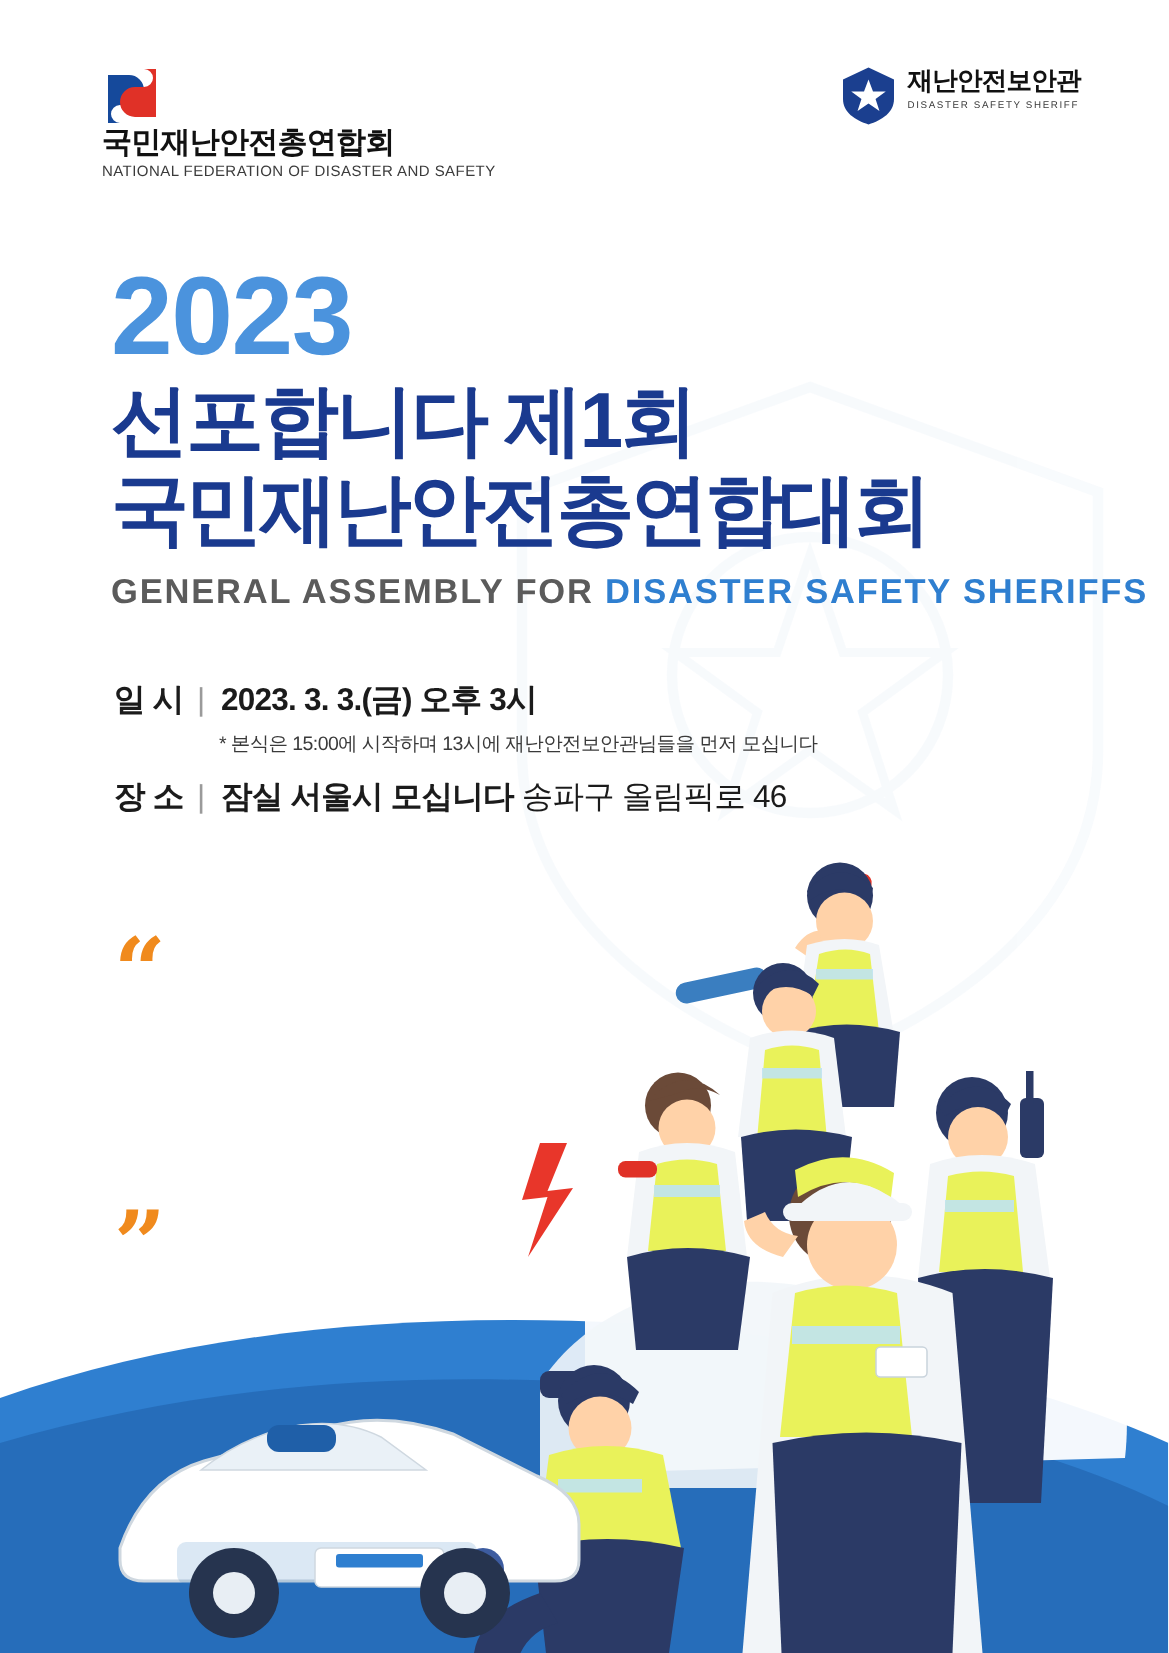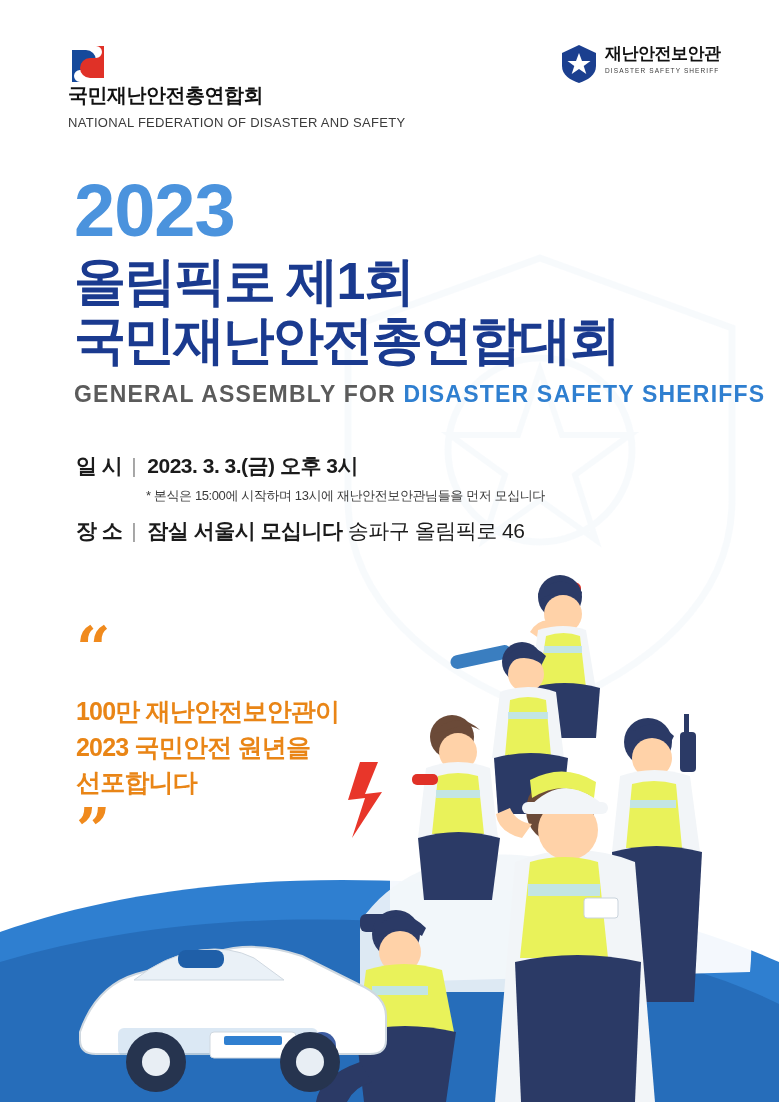--- a/index.html
+++ b/index.html
@@ -53,24 +53,24 @@
   }
   .logo-left .txt .ko {
     font-size: 20px;
     font-weight: bold;
     color: #111111;
     letter-spacing: -0.5px;
     line-height: 1.15;
     white-space: nowrap;
   }
   .logo-left .txt .en {
-    font-size: 13px;
+    font-size: 10px;
     color: #3b3b3b;
     letter-spacing: 0.3px;
-    margin-top: 8px;
+    margin-top: 2px;
     white-space: nowrap;
   }
 
   .logo-right {
     position: absolute;
     left: 560px;
     top: 6px;
     display: flex;
     align-items: flex-start;
   }
@@ -251,21 +251,21 @@
       </svg>
       <div class="txt">
         <div class="ko">재난안전보안관</div>
         <div class="en">DISASTER SAFETY SHERIFF</div>
       </div>
     </div>
   </div>
 
   <div class="title-block">
     <div class="year">2023</div>
-    <div class="title-line1">올림픽로 제1회</div>
+    <div class="title-line1">선포합니다 제1회</div>
     <div class="title-line2">국민재난안전총연합대회</div>
     <div class="subtitle">
       <span>GENERAL ASSEMBLY FOR </span><span class="hl">DISASTER SAFETY SHERIFFS</span>
     </div>
   </div>
 
   <div class="info">
     <div class="info-row">
       <span class="label">일 시</span>
       <span class="bar">|</span>
@@ -273,25 +273,20 @@
     </div>
     <div class="info-note">* 본식은 15:00에 시작하며 13시에 재난안전보안관님들을 먼저 모십니다</div>
     <div class="info-row">
       <span class="label">장 소</span>
       <span class="bar">|</span>
       <span class="value"><span>잠실 서울시 모십니다 </span><span class="thin">송파구 올림픽로 46</span></span>
     </div>
   </div>
 
   <div class="quote-mark quote-open">“</div>
-  <div class="quote-text">
-    <div>100만 재난안전보안관이</div>
-    <div>2023 국민안전 원년을</div>
-    <div>선포합니다</div>
-  </div>
   <div class="quote-mark quote-close">”</div>
 
   <svg class="swoosh" viewBox="0 0 779 290" preserveAspectRatio="none">
     <path d="M0 120 C120 78 260 62 420 70 C560 78 690 110 779 150 L779 290 L0 290 Z" fill="#2f7fd0"></path>
     <path d="M0 150 C130 112 270 100 430 112 C570 122 700 152 779 192 L779 290 L0 290 Z" fill="#1f5fa8" opacity="0.55"></path>
   </svg>
 
   <svg class="illustration" viewBox="0 0 719 540">
 
     <path d="M330 300 C380 210 470 190 560 215 C650 240 700 320 690 410 L330 420 Z" fill="#ffffff" opacity="0.95"></path>

